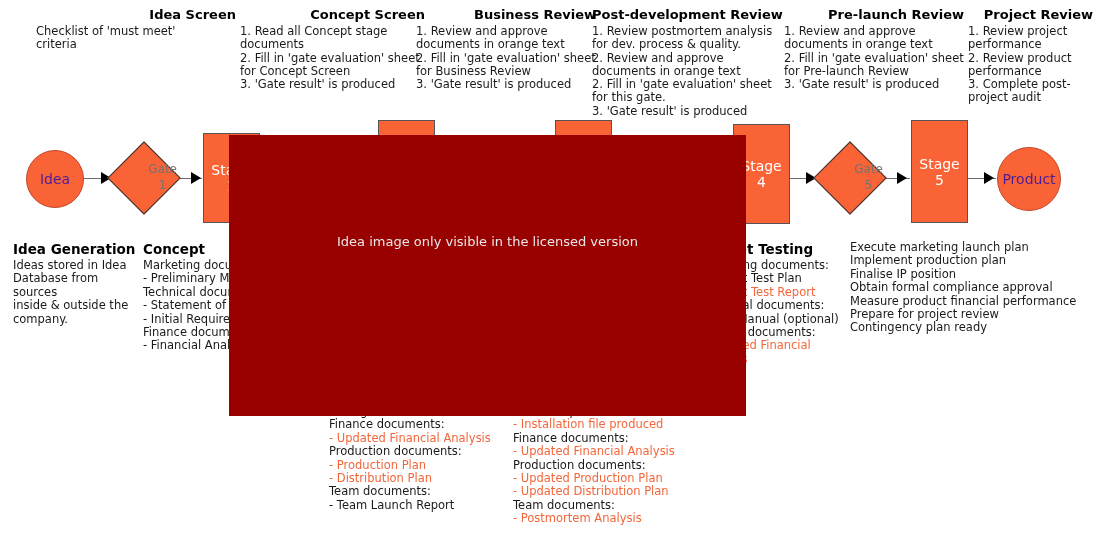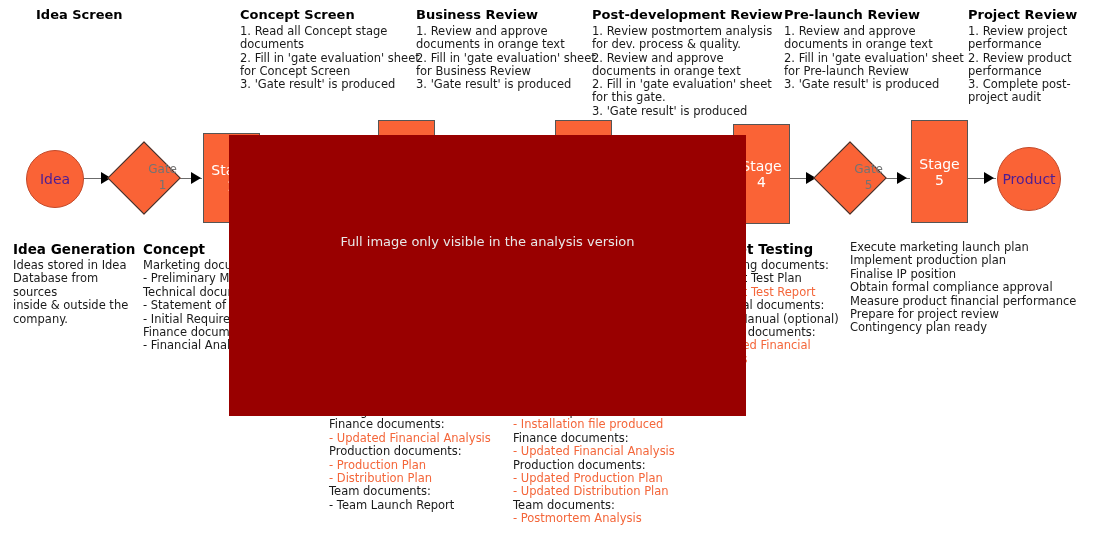--- a/index.html
+++ b/index.html
@@ -5,21 +5,21 @@
   html,body{margin:0;padding:0;}
   body{
     width:1097px;height:537px;position:relative;background:#fff;
     font-family:"DejaVu Sans","Liberation Sans",sans-serif;
     overflow:hidden;
   }
 
   
   .gatecol{position:absolute;top:7px;}
   .gatecol .gtitle{
-    font-size:13px;font-weight:bold;color:#000;text-align:left;
+    font-size:13px;font-weight:bold;color:#000;text-align:right;
     line-height:15px;margin-bottom:3px;white-space:nowrap;
   }
   .gatecol .gbody{font-size:11.5px;color:#1a1a1a;line-height:13.3px;text-align:left;}
 
   
   .stagecol{position:absolute;}
   .stagecol .stitle{
     font-size:13.5px;font-weight:bold;color:#000;text-align:left;
     line-height:16px;margin-bottom:2px;white-space:nowrap;
   }
@@ -64,20 +64,24 @@
   }
   #license-overlay .ltext{
     color:#e8e8e8;font-size:13px;margin-top:99px;white-space:nowrap;
   }
 </style>
 </head>
 <body>
 
 <div class="gatecol" style="left:36px;width:200px;">
   <div class="gtitle">Idea Screen</div>
+  <div class="gbody">
+      <div>Checklist of 'must meet'</div>
+      <div>criteria</div>
+    </div>
 </div>
 
 <div class="gatecol" style="left:240px;width:185px;">
   <div class="gtitle">Concept Screen</div>
   <div class="gbody">
       <div>1. Read all Concept stage</div>
       <div>documents</div>
       <div>2. Fill in 'gate evaluation' sheet</div>
       <div>for Concept Screen</div>
       <div>3. 'Gate result' is produced</div>
@@ -285,14 +289,14 @@
       <div class="hl">- Updated Financial Analysis</div>
       <div class="pl">Production documents:</div>
       <div class="hl">- Updated Production Plan</div>
       <div class="hl">- Updated Distribution Plan</div>
       <div class="pl">Team documents:</div>
       <div class="hl">- Postmortem Analysis</div>
     </div>
 </div>
 
 <div id="license-overlay" style="left:229px;top:135px;width:517px;height:281px;">
-  <span class="ltext">Full image only visible in the analysis version</span>
+  <span class="ltext">Idea image only visible in the licensed version</span>
 </div>
 
 </body></html>

